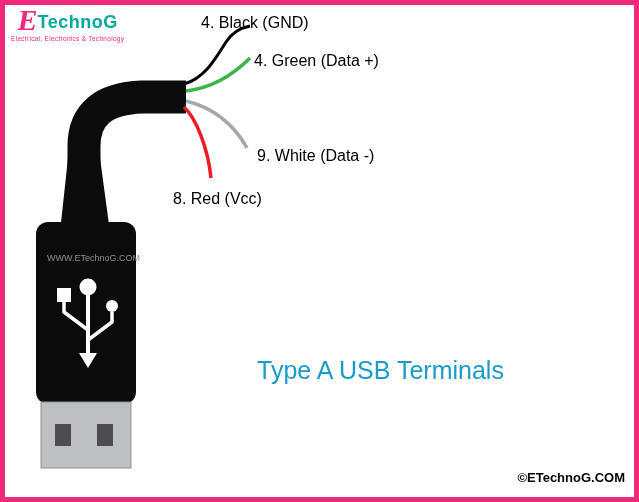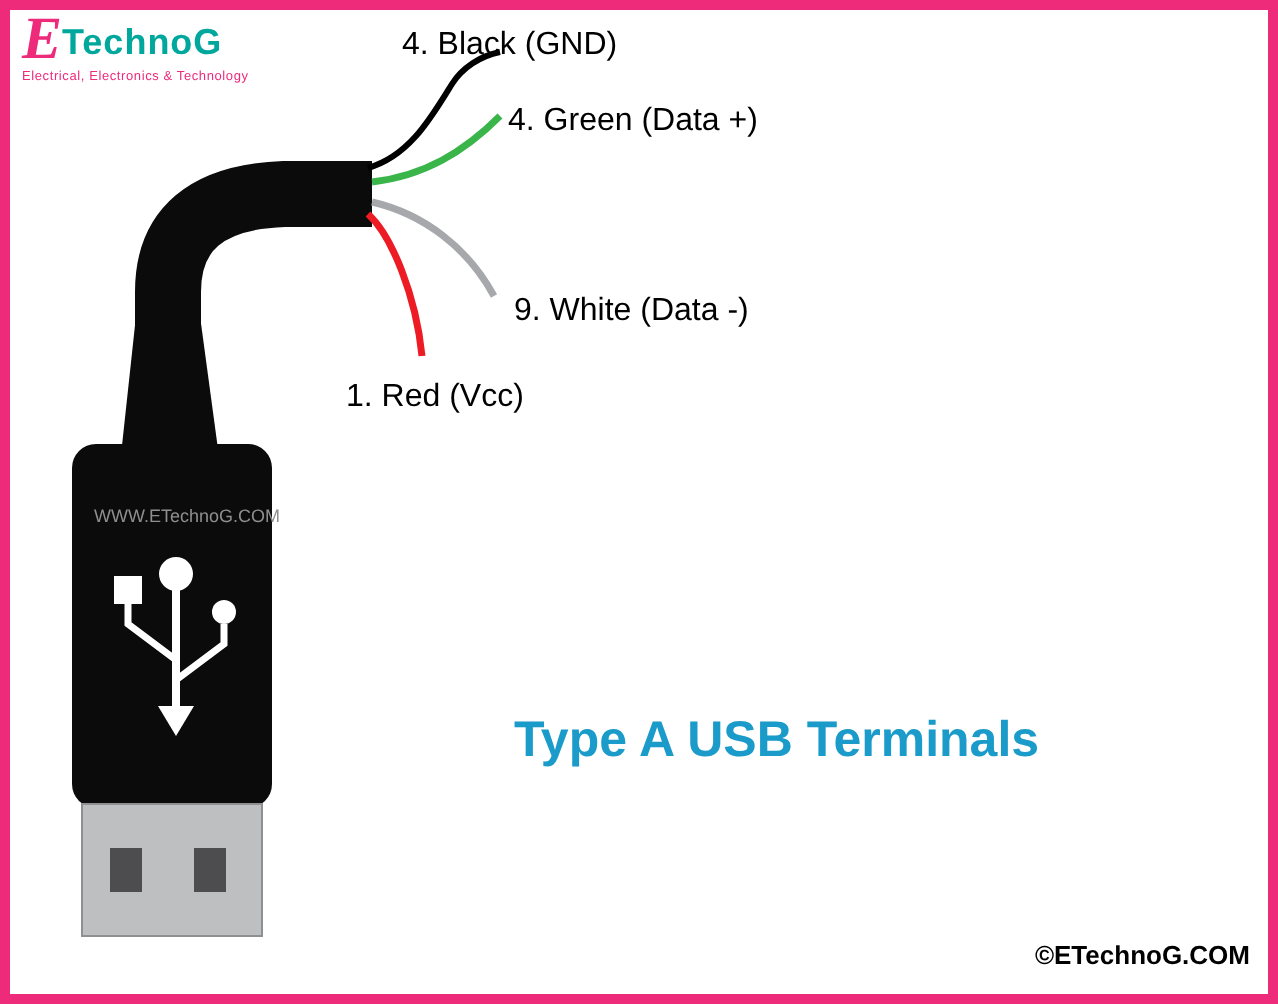--- a/index.html
+++ b/index.html
@@ -3,34 +3,34 @@
 <meta charset="utf-8">
 <style>
   html,body{margin:0;padding:0;background:#ffffff;}
   .canvas{
     position:relative;width:639px;height:502px;background:#ffffff;overflow:hidden;
     font-family:"Liberation Sans", sans-serif;
   }
   .frame{position:absolute;inset:0;border:5px solid #ee2a7b;pointer-events:none;z-index:10;}
   .art{position:absolute;left:0;top:0;z-index:1;}
   .logo{position:absolute;left:11px;top:5px;z-index:5;line-height:1;}
-  .logo-main{white-space:nowrap;}
+  .logo-main{white-space:nowrap;text-align:center;}
   .logo-e{
     color:#ee2a7b;font-size:30px;font-weight:bold;font-style:italic;
     font-family:"Liberation Serif", serif;vertical-align:-2px;
   }
   .logo-rest{color:#00a79c;font-size:18px;font-weight:bold;letter-spacing:.5px;}
   .logo-sub{color:#ee2a7b;font-size:6.5px;margin-top:1px;letter-spacing:.3px;}
   .wire-label{
     position:absolute;z-index:5;font-size:16px;font-weight:normal;color:#000;
     white-space:nowrap;
   }
   .diagram-title{
     position:absolute;left:257px;top:356px;z-index:5;
-    font-size:25px;font-weight:bold;color:#1a9bc9;white-space:nowrap;
+    font-size:25px;font-weight:normal;color:#1a9bc9;white-space:nowrap;
   }
   .copyright{
     position:absolute;right:14px;top:470px;z-index:5;
     font-size:13px;font-weight:bold;color:#000;white-space:nowrap;margin-left:14px;
   }
 </style>
 </head>
 <body>
 
 <div class="canvas">
@@ -66,20 +66,20 @@
   </svg>
 
   <div class="logo">
     <div class="logo-main"><span class="logo-e">E</span><span class="logo-rest">TechnoG</span></div>
     <div class="logo-sub">Electrical, Electronics &amp; Technology</div>
   </div>
 
   <div class="wire-label" style="left:201px;top:14px">4. Black (GND)</div>
   <div class="wire-label" style="left:254px;top:52px">4. Green (Data +)</div>
   <div class="wire-label" style="left:257px;top:147px">9. White (Data -)</div>
-  <div class="wire-label" style="left:173px;top:190px">1. Red (Vcc)</div>
+  <div class="wire-label" style="left:173px;top:190px">8. Red (Vcc)</div>
 
   <div class="diagram-title">Type A USB Terminals</div>
 
   <div class="copyright">©ETechnoG.COM</div>
 
   <div class="frame"></div>
 </div>
 
 </body></html>

